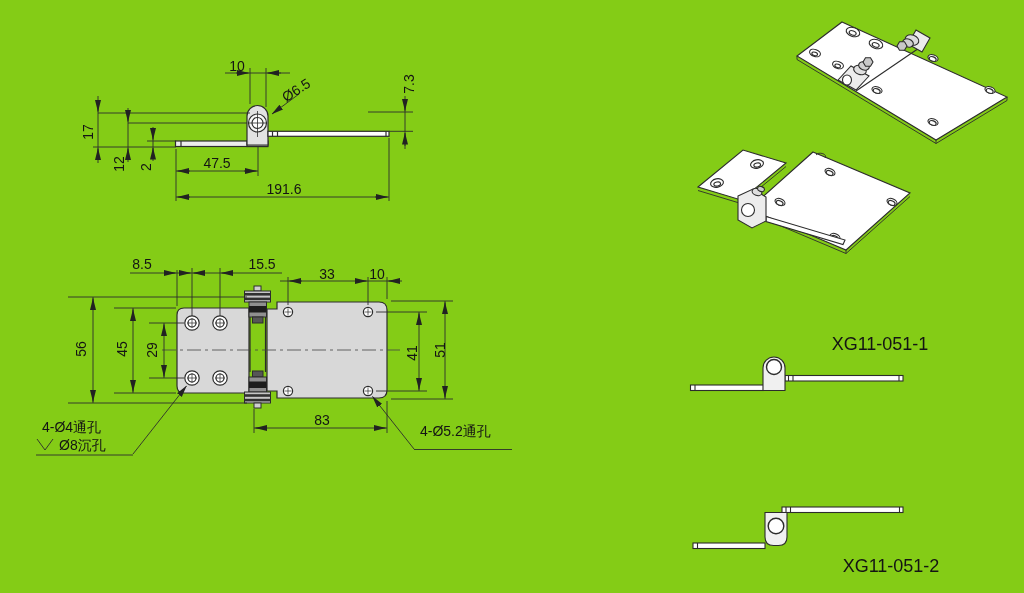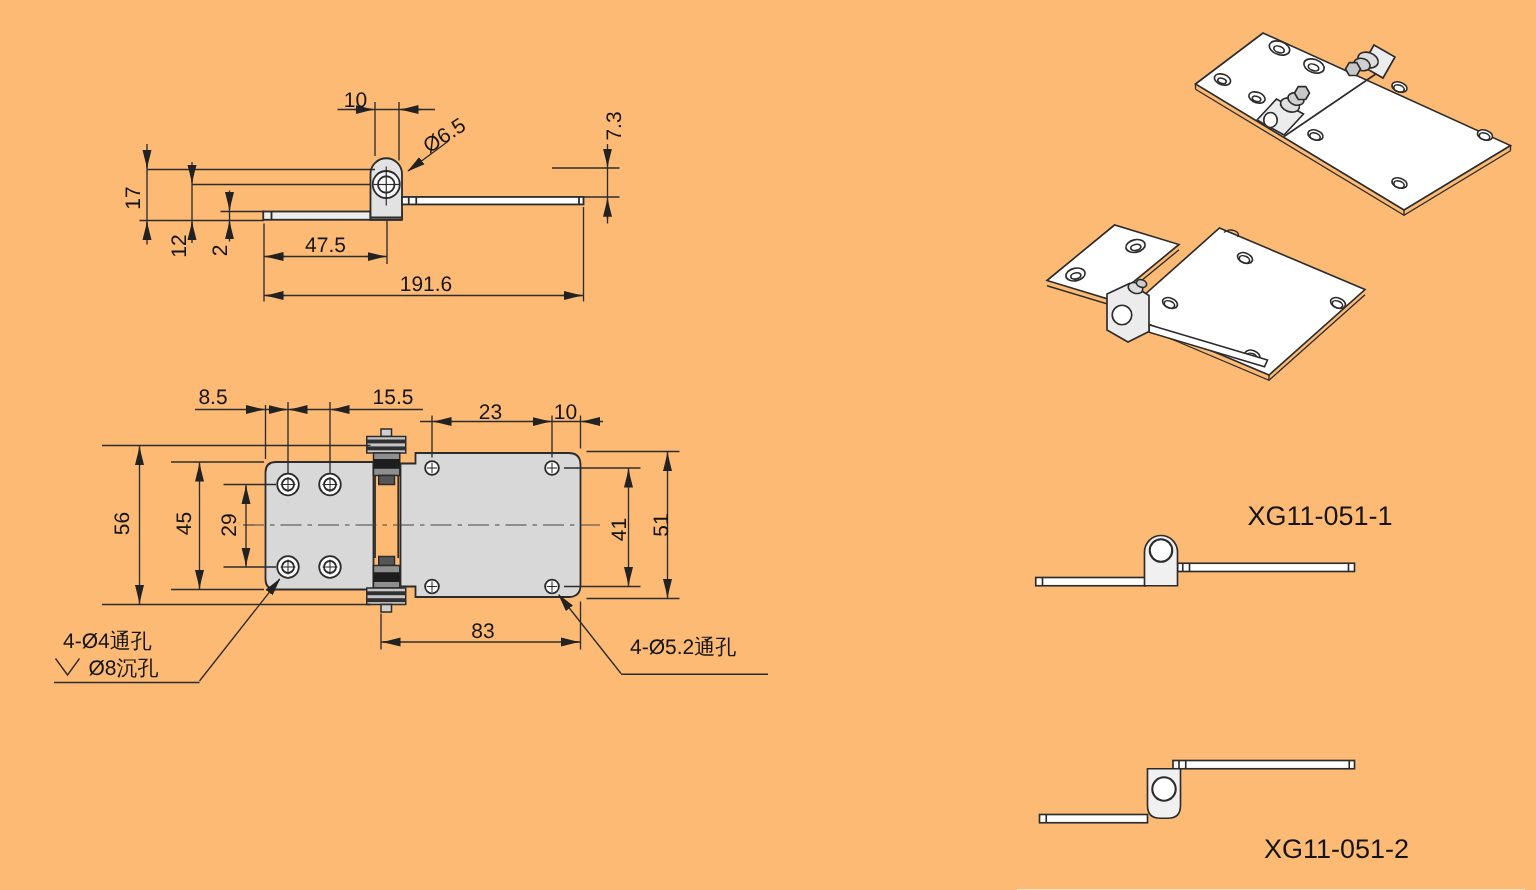--- a/index.html
+++ b/index.html
@@ -1,16 +1,16 @@
 <!DOCTYPE html>
 <html><head>
 <meta charset="utf-8">
 <style>
   html,body{margin:0;padding:0;background:#ffffff;}
-  #canvas{position:relative;width:1024px;height:593px;background:#fdba74;overflow:hidden;
+  #canvas{position:relative;width:1024px;height:593px;background:#84cc16;overflow:hidden;
           font-family:"Liberation Sans", sans-serif;color:#1a1a1a;}
   svg{position:absolute;left:0;top:0;}
   .lbl{position:absolute;font-size:14px;line-height:1;white-space:nowrap;color:#141414;
        transform:translate(-50%,-50%);}
   .lbl.v{transform:translate(-50%,-50%) rotate(-90deg);}
   .lbl.diag{transform:translate(-50%,-50%) rotate(-33deg);}
   .note{position:absolute;font-size:14px;line-height:1;white-space:nowrap;color:#141414;}
   .part{position:absolute;font-size:18px;line-height:1;white-space:nowrap;color:#141414;
         transform:translate(-50%,-50%);}
 </style>
@@ -343,21 +343,21 @@
   <span class="lbl diag" style="left:296px;top:90px;">Ø6.5</span>
   <span class="lbl v" style="left:409px;top:84px;">7.3</span>
   <span class="lbl v" style="left:88px;top:132px;">17</span>
   <span class="lbl v" style="left:119px;top:164px;">12</span>
   <span class="lbl v" style="left:146px;top:167px;">2</span>
   <span class="lbl" style="left:217px;top:163px;text-align:center;">47.5</span>
   <span class="lbl" style="left:284px;top:189px;">191.6</span>
 
   <span class="lbl" style="left:142px;top:264px;">8.5</span>
   <span class="lbl" style="left:262px;top:264px;">15.5</span>
-  <span class="lbl" style="left:327px;top:274px;">23</span>
+  <span class="lbl" style="left:327px;top:274px;">33</span>
   <span class="lbl" style="left:377px;top:274px;">10</span>
   <span class="lbl v" style="left:81px;top:349px;">56</span>
   <span class="lbl v" style="left:122px;top:349px;">45</span>
   <span class="lbl v" style="left:152px;top:350px;">29</span>
   <span class="lbl v" style="left:412px;top:353px;">41</span>
   <span class="lbl v" style="left:440px;top:350px;">51</span>
   <span class="lbl" style="left:322px;top:420px;">83</span>
 
   <span class="note" style="left:42px;top:420px;">4-Ø4通孔</span>
   <span class="note" style="left:59px;top:438px;">Ø8沉孔</span>

